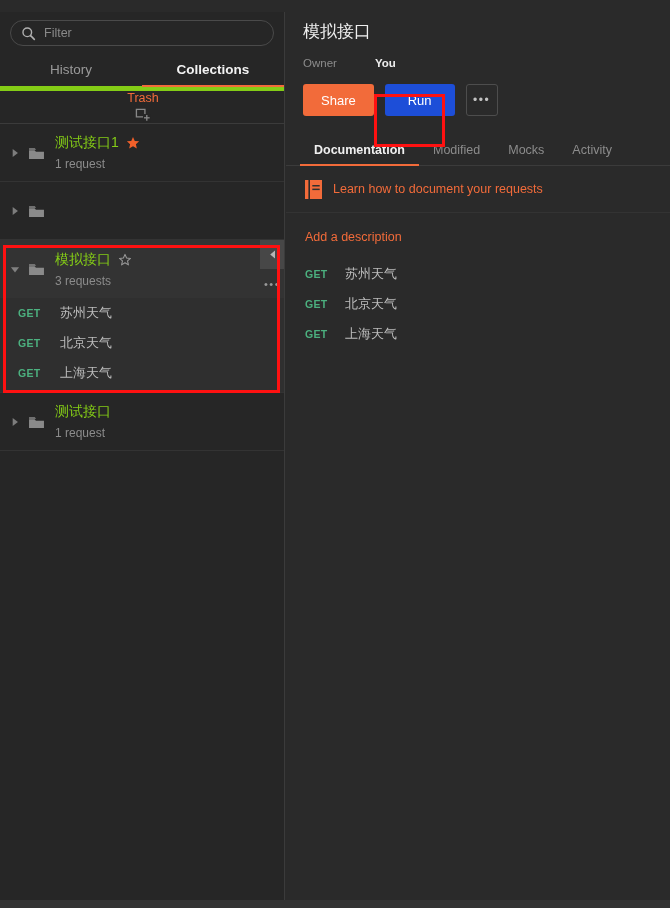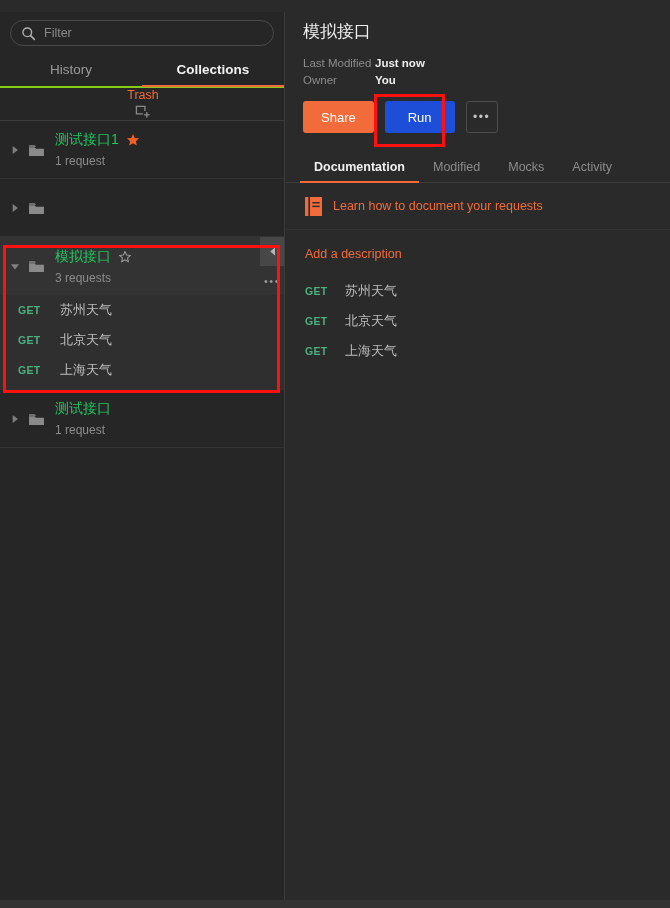--- a/index.html
+++ b/index.html
@@ -55,21 +55,21 @@
     color: #c9c9c9;
     font-family: "Liberation Sans", sans-serif;
     font-size: 12.5px;
     padding: 0;
   }
   .filter-input::placeholder { color: #8a8a8a; }
 
   .tabs {
     display: flex;
     height: 32px;
-    border-bottom: 2px solid #84cc16;
+    border-bottom: 5px solid #84cc16;
     margin-top: 2px;
   }
   .tab {
     flex: 1 1 50%;
     text-align: center;
     font-size: 13.5px;
     color: #9a9a9a;
     line-height: 31px;
     cursor: pointer;
     position: relative;
@@ -129,21 +129,21 @@
     margin: 0 10px 0 6px;
   }
   .coll-text { flex: 1 1 auto; min-width: 0; }
   .coll-name-line {
     display: flex;
     align-items: center;
     gap: 7px;
   }
   .coll-name {
     font-size: 14px;
-    color: #22c55e;
+    color: #84cc16;
     white-space: nowrap;
   }
   .star { width: 14px; height: 14px; flex: 0 0 auto; }
   .coll-count {
     font-size: 12px;
     color: #8c8c8c;
     margin-top: 5px;
   }
   .row-actions {
     position: absolute;
@@ -452,24 +452,20 @@
 
     </div>
   </div>
 
   <div class="main">
 
     <div class="main-title">模拟接口</div>
 
     <div class="meta">
       <div class="meta-row">
-        <span class="meta-key">Last Modified</span>
-        <span class="meta-val">Just now</span>
-      </div>
-      <div class="meta-row">
         <span class="meta-key">Owner</span>
         <span class="meta-val">You</span>
       </div>
     </div>
 
     <div class="btn-row">
       <button class="btn btn-share">Share</button>
       <button class="btn btn-run">Run</button>
       <button class="btn-more">•••</button>
     </div>

